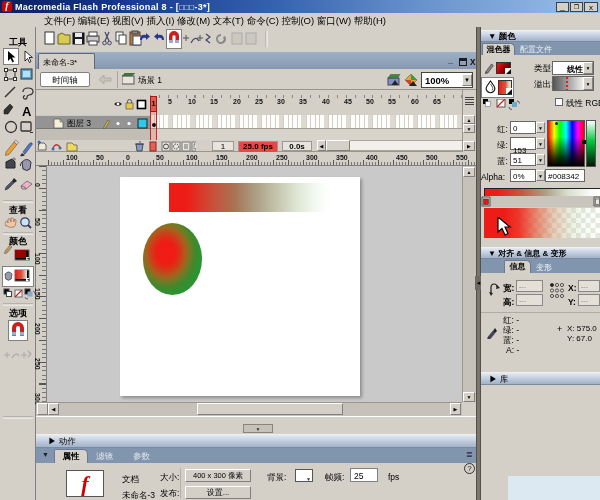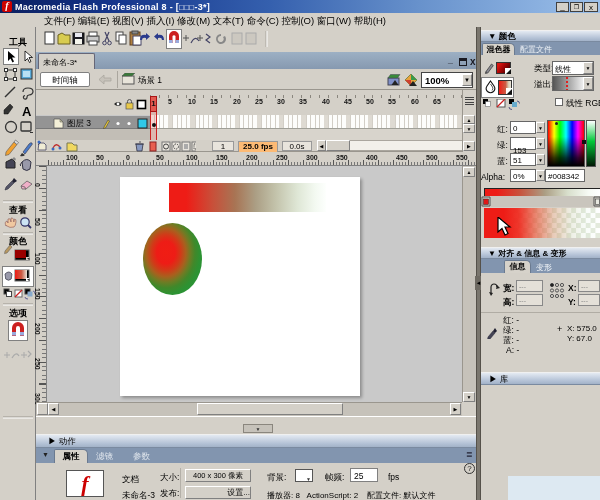--- a/index.html
+++ b/index.html
@@ -260,22 +260,22 @@
 <rect x="126" y="2" width="8" height="9" fill="#e8e4dc" stroke="#777"></rect>
       <circle cx="130" cy="6.5" r="2.5" fill="none" stroke="#444"></circle>
 <rect x="136" y="2" width="8" height="9" fill="#e8e4dc" stroke="#777"></rect>
       <circle cx="140" cy="6.5" r="2.5" fill="none" stroke="#444" stroke-dasharray="1.5 1"></circle>
 <rect x="146" y="2" width="8" height="9" fill="#e8e4dc" stroke="#777"></rect>
       <rect x="148" y="4" width="4" height="5" fill="#aaa"></rect>
 <rect x="156" y="2" width="8" height="9" fill="#e8e4dc" stroke="#777"></rect>
       <rect x="158" y="4" width="4" height="5" fill="none" stroke="#444" stroke-dasharray="1.2 1"></rect>
 </svg>
 <div class="abs" style="left:176px;top:1px;width:22px;height:10px;background:#e8e4dc;border:1px solid #999;font-size:8px;text-align:center;">1</div>
-<div class="abs" style="left:202px;top:1px;width:40px;height:17px;background:#fdba74;border:1px solid #999;font-size:8px;text-align:center;font-weight:bold;">25.0 fps</div>
-<div class="abs" style="left:246px;top:1px;width:30px;height:10px;background:#e8e4dc;border:1px solid #999;font-size:8px;text-align:center;font-weight:normal;">0.0s</div>
+<div class="abs" style="left:202px;top:1px;width:40px;height:17px;background:#ef4444;border:1px solid #999;font-size:8px;text-align:center;font-weight:bold;">25.0 fps</div>
+<div class="abs" style="left:246px;top:1px;width:30px;height:10px;background:#e8e4dc;border:1px solid #999;font-size:8px;text-align:center;font-weight:bold;">0.0s</div>
 <div class="abs" style="left:281px;top:0;width:160px;height:11px;background:#f2f0ea;border:1px solid #aaa69e;"></div>
 <div class="abs bevel" style="left:281px;top:0;width:9px;height:11px;font-size:5px;text-align:center;line-height:10px;">◀</div>
 <div class="abs bevel" style="left:290px;top:0;width:24px;height:11px;"></div>
 <div class="abs bevel" style="left:432px;top:0;width:9px;height:11px;font-size:5px;text-align:center;line-height:10px;">▶</div>
 </div>
 
 <div class="abs" style="left:462px;top:90px;width:14px;height:62px;background:#d4d0c8;border-left:1px solid #9a968e;"></div>
 <div class="abs" style="left:465px;top:97px;width:9px;height:8px;background:repeating-linear-gradient(to bottom,#444 0,#444 1px,transparent 1px,transparent 2.5px);"></div>
 <div class="abs bevel" style="left:463px;top:115px;width:12px;height:9px;font-size:5px;text-align:center;line-height:8px;">▲</div>
 <div class="abs bevel" style="left:463px;top:124px;width:12px;height:9px;font-size:5px;text-align:center;line-height:8px;">▼</div>
@@ -338,28 +338,27 @@
 <div class="abs txt" style="left:133px;top:451px;color:#dfe5ec;font-size:8.5px;">参数</div>
 <div class="abs" style="left:36px;top:463px;width:440px;height:37px;background:#d4d0c8;"></div>
 <div class="abs" id="propcontent" style="left:36px;top:448px;width:440px;height:52px;">
 <div class="abs" style="left:30px;top:22px;width:38px;height:27px;background:#fff;border:1px solid #555;color:#c00;font-family:'Liberation Serif',serif;font-style:italic;font-weight:bold;font-size:22px;text-align:center;line-height:25px;">f</div>
 <div class="abs txt" style="left:86px;top:26px;font-size:8.5px;">文档</div>
 <div class="abs txt" style="left:86px;top:42px;font-size:8.5px;">未命名-3</div>
 <div class="abs" style="left:144px;top:20px;width:1px;height:30px;background:#b4b0a8;"></div>
 <div class="abs txt" style="left:124px;top:24px;font-size:8.5px;">大小:</div>
 <div class="abs bevel" style="left:149px;top:21px;width:66px;height:13px;font-size:7.5px;text-align:center;line-height:12px;">400 x 300 像素</div>
 <div class="abs txt" style="left:124px;top:40px;font-size:8.5px;">发布:</div>
-<div class="abs bevel" style="left:149px;top:38px;width:66px;height:13px;font-size:8px;text-align:right;line-height:12px;">设置...</div>
+<div class="abs bevel" style="left:149px;top:38px;width:66px;height:13px;font-size:8px;text-align:center;line-height:12px;">设置...</div>
 <div class="abs txt" style="left:231px;top:24px;font-size:8.5px;">背景:</div>
 <div class="abs" style="left:259px;top:21px;width:18px;height:13px;background:#fff;border:1px solid #555;"></div>
 <div class="abs" style="left:270px;top:28px;font-size:5px;color:#333;">▼</div>
 <div class="abs txt" style="left:289px;top:24px;font-size:8.5px;">帧频:</div>
 <div class="abs" style="left:314px;top:20px;width:28px;height:14px;background:#fff;border:1px solid #808080;font-size:8.5px;padding:2px 0 0 3px;">25</div>
 <div class="abs txt" style="left:352px;top:24px;font-size:8.5px;">fps</div>
-<div class="abs txt" style="left:231px;top:42px;font-size:8px;">播放器: 8&nbsp;&nbsp;&nbsp;ActionScript: 2&nbsp;&nbsp;&nbsp;&nbsp;配置文件: 默认文件</div>
 <div class="abs" style="left:428px;top:15px;width:11px;height:11px;border:1px solid #333;border-radius:50%;font-size:8px;text-align:center;line-height:10px;color:#222;">?</div>
 <div class="abs" style="left:430px;top:2px;width:9px;height:9px;color:#223;font-size:8px;line-height:9px;">≣</div>
 </div>
 
 <div class="abs" style="left:476px;top:27px;width:5px;height:473px;background:#7a766e;border-left:1px solid #55514a;border-right:1px solid #55514a;"></div>
 <div class="abs" style="left:475px;top:276px;width:7px;height:14px;background:#6e6a62;color:#000;font-size:7px;line-height:13px;text-align:center;">◂</div>
 
 <div class="abs" style="left:481px;top:27px;width:119px;height:473px;background:#d4d0c8;"></div>
 
 <div class="abs phead" style="left:481px;top:30px;width:119px;height:12px;"></div>
@@ -386,21 +385,21 @@
 <svg class="abs" style="left:2px;top:44px;" width="40" height="11" viewBox="0 0 40 11">
 <rect x="0" y="0" width="5" height="5" fill="#000"></rect>
       <rect x="2.5" y="2.5" width="5" height="5" fill="#fff" stroke="#555" stroke-width=".5"></rect>
 <rect x="14" y="0" width="8" height="8" fill="#fff" stroke="#555"></rect>
       <line x1="14" y1="8" x2="22" y2="0" stroke="#cc2020" stroke-width="1.3"></line>
 <rect x="26" y="0" width="5" height="5" fill="#000"></rect>
       <rect x="29" y="3" width="5" height="5" fill="#6ac"></rect>
       <path d="M26 8 q0 2.5 3 2.5 M34 2 q2.5 0 2.5 2.5" stroke="#447" fill="none" stroke-width=".9"></path>
 </svg>
 <div class="abs txt" style="left:53px;top:8px;font-size:8.5px;">类型:</div>
-<div class="abs" style="left:71px;top:6px;width:42px;height:14px;background:#fff;border:1px solid #666;font-size:8px;padding:2px 0 0 2px;">线性</div>
+<div class="abs" style="left:71px;top:6px;width:42px;height:14px;background:#fff;border:1px solid #666;font-size:8px;padding:2px 0 0 14px;font-weight:bold;">线性</div>
 <div class="abs bevel" style="left:102px;top:7px;width:10px;height:12px;font-size:5px;text-align:center;line-height:11px;">▼</div>
 <div class="abs txt" style="left:53px;top:24px;font-size:8.5px;">溢出:</div>
 <div class="abs" style="left:71px;top:21px;width:42px;height:15px;background:#fff;border:1px solid #666;"></div>
 <div class="abs" style="left:72px;top:22px;width:30px;height:13px;background:linear-gradient(to right,#555,#eee);"></div>
 <div class="abs" style="left:85px;top:22px;width:2px;height:13px;background:repeating-linear-gradient(to bottom,#e02020 0 2px,transparent 2px 4px);"></div>
 <div class="abs bevel" style="left:102px;top:22px;width:10px;height:13px;font-size:5px;text-align:center;line-height:12px;">▼</div>
 <div class="abs" style="left:74px;top:43px;width:8px;height:8px;background:#fff;border:1px solid #666;"></div>
 <div class="abs txt" style="left:85px;top:43px;font-size:8.5px;">线性 RGB</div>
 <div class="abs txt" style="left:16px;top:69px;font-size:8.5px;">红:</div>
 <div class="abs" style="left:29px;top:66px;width:26px;height:13px;background:#fff;border:1px solid #666;font-size:8px;padding:2px 0 0 2px;">0</div>

